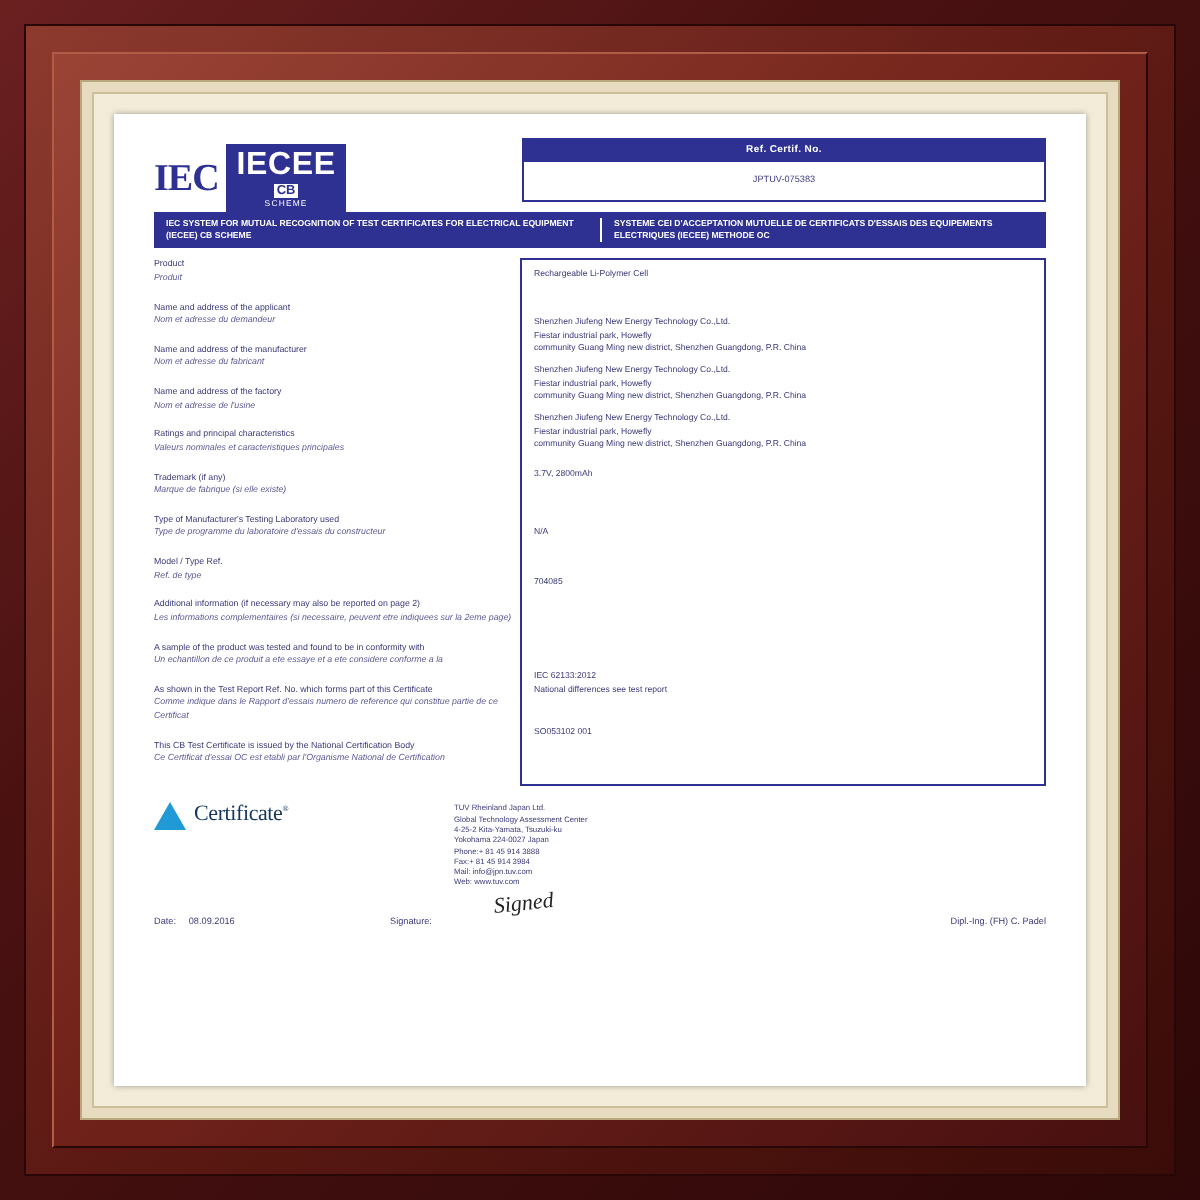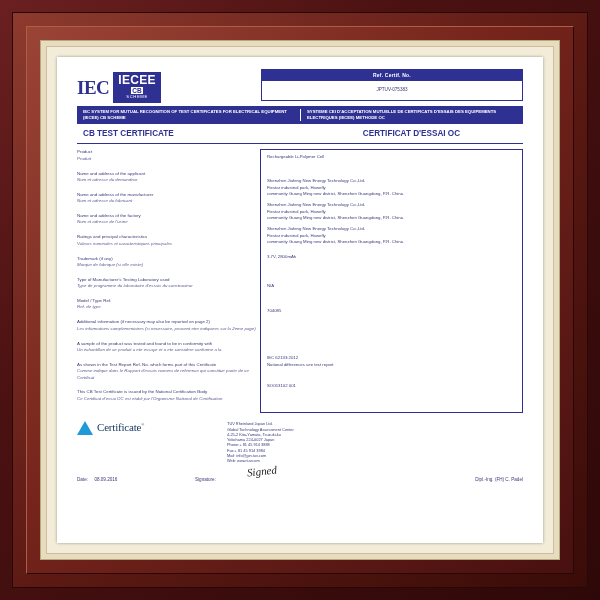--- a/index.html
+++ b/index.html
@@ -92,21 +92,21 @@
     letter-spacing: -0.5px;
     line-height: 1;
   }
   .iecee-box {
     background: #2e3192;
     color: #ffffff;
     padding: 2px 5px 3px 5px;
     text-align: center;
     line-height: 1.1;
   }
-  .iecee-box .t1 { font-size: 12px; font-weight: bold; letter-spacing: 0.3px; }
+  .iecee-box .t1 { font-size: 16px; font-weight: bold; letter-spacing: 0.3px; }
   .iecee-box .t2 { font-size: 4.2px; letter-spacing: 0.6px; }
   .cb-mark {
     background: #ffffff;
     color: #2e3192;
     display: inline-block;
     padding: 0 1px;
     font-size: 6.5px;
     font-weight: bold;
     margin-bottom: 1px;
   }
@@ -277,24 +277,20 @@
           <div class="label">Ref. Certif. No.</div>
           <div class="value">JPTUV-075383</div>
         </div>
       </div>
 
       <div class="banner">
         <div class="c">IEC SYSTEM FOR MUTUAL RECOGNITION OF TEST CERTIFICATES FOR ELECTRICAL EQUIPMENT (IECEE) CB SCHEME</div>
         <div class="c right">SYSTEME CEI D'ACCEPTATION MUTUELLE DE CERTIFICATS D'ESSAIS DES EQUIPEMENTS ELECTRIQUES (IECEE) METHODE OC</div>
       </div>
 
-      <div class="title-row">
-        <div class="c">CB TEST CERTIFICATE</div>
-        <div class="c right">CERTIFICAT D'ESSAI OC</div>
-      </div>
 
       <div class="body">
         <div class="col-labels">
 
           <div class="lbl-block">
             <div class="en">Product</div>
             <div class="fr">Produit</div>
           </div>
           <div class="lbl-block">
             <div class="en">Name and address of the applicant</div>

